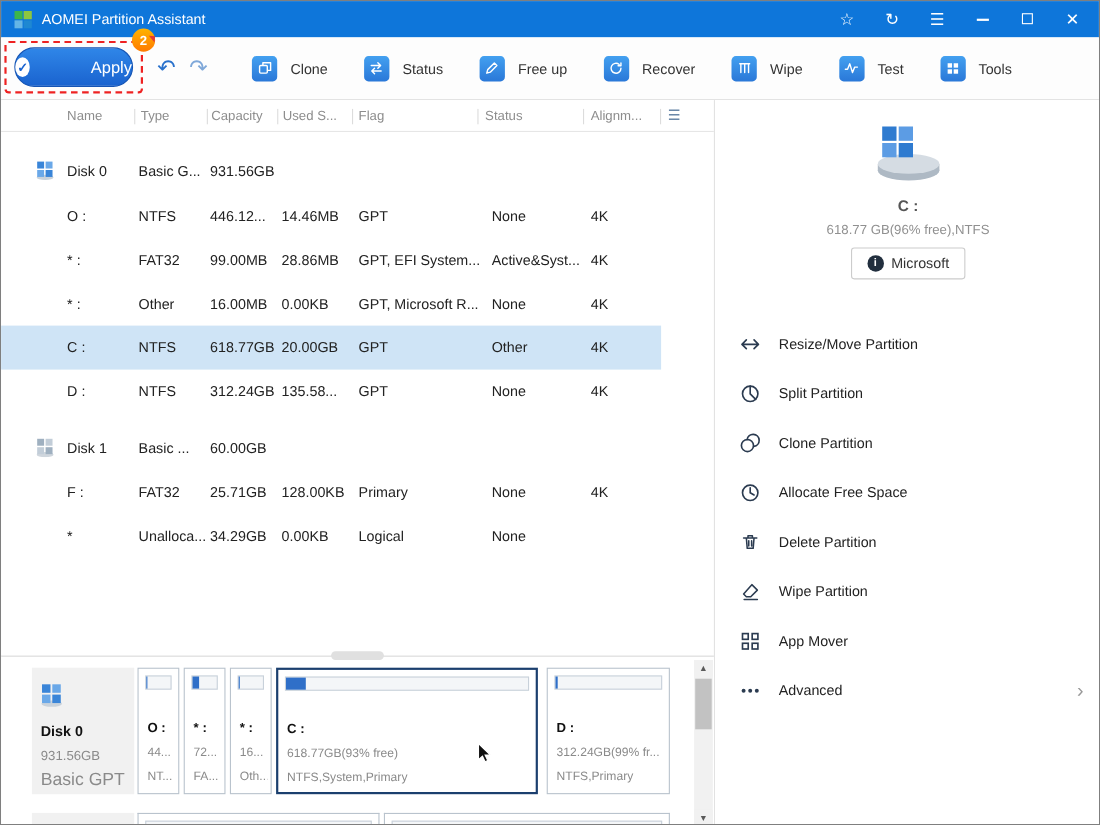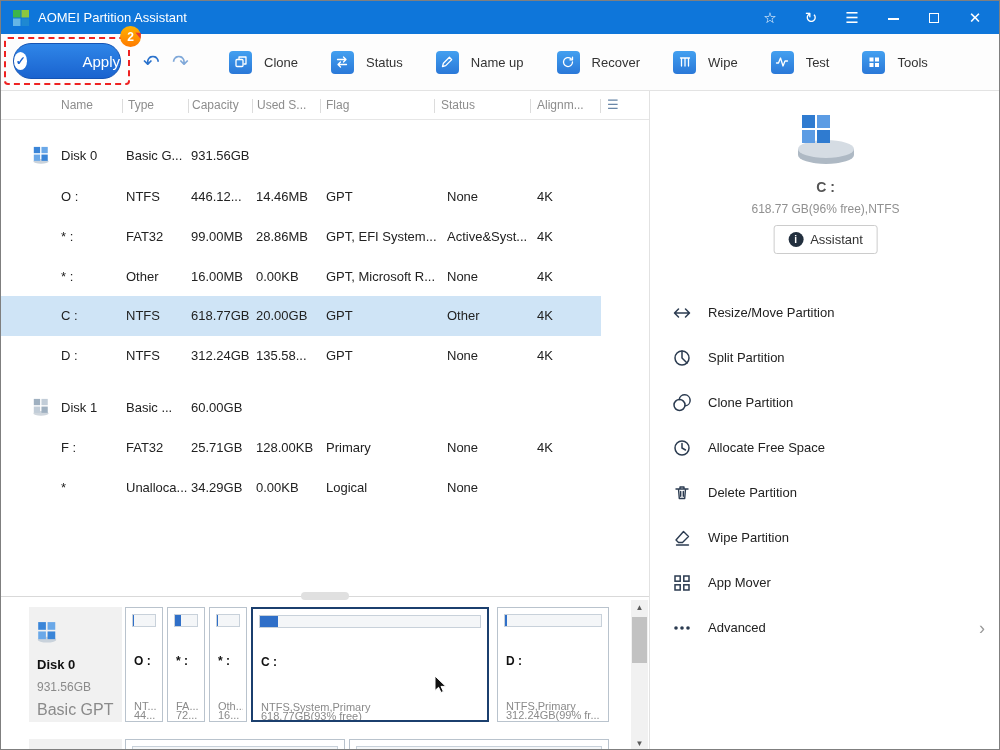--- a/index.html
+++ b/index.html
@@ -54,21 +54,21 @@
   .bhandle{position:absolute;left:300px;top:-5px;width:48px;height:8px;background:#e0e0e0;border-radius:4px;}
   .dcard{position:absolute;left:28px;top:10px;width:93px;height:115px;background:#f1f1f1;}
   .dcard .t1{position:absolute;left:8px;top:50px;font-size:13px;font-weight:bold;color:#111;}
   .dcard .t2{position:absolute;left:8px;top:73px;font-size:12px;color:#8a8a8a;}
   .dcard .t3{position:absolute;left:8px;top:94px;font-size:16px;color:#8a8a8a;}
   .pcard{position:absolute;top:10px;height:115px;background:#fff;border:1px solid #b9c3cd;overflow:hidden;}
   .pcard.sel{border:2px solid #1b3f6e;}
   .pbar{margin:6px 6px 0 6px;height:13px;border:1px solid #c8d1da;background:#f4f6f8;}
   .pfill{height:100%;background:#2f6fc8;}
   .pname{position:absolute;left:8px;top:46px;font-size:12px;font-weight:bold;color:#111;white-space:nowrap;}
-  .pcap{position:absolute;left:8px;top:70px;right:3px;font-size:11px;color:#8a8a8a;white-space:nowrap;overflow:hidden;margin-top:31px;}
+  .pcap{position:absolute;left:8px;top:70px;right:3px;font-size:11px;color:#8a8a8a;white-space:nowrap;overflow:hidden;}
   .pfs{position:absolute;left:8px;top:92px;right:3px;font-size:11px;color:#8a8a8a;white-space:nowrap;overflow:hidden;}
   .prow2{position:absolute;top:142px;height:13px;overflow:hidden;}
   .prow2.gray{background:#f1f1f1;}
   .prow2.box{background:#fff;border:1px solid #b9c3cd;border-bottom:none;}
   
   .vsb{position:absolute;left:630px;top:3px;width:17px;height:151px;background:#f1f1f1;}
   .sb-btn{position:absolute;left:0;width:17px;height:15px;color:#5a5a5a;font-size:8px;display:flex;align-items:center;justify-content:center;background:#f1f1f1;}
   .sb-up{top:0;} .sb-down{bottom:0;}
   .sb-thumb{position:absolute;left:1px;top:17px;width:15px;height:46px;background:#c2c2c2;}
   
@@ -233,21 +233,21 @@
             </svg>
           </span>
         <span>Status</span>
       </div>
       <div class="tbtn">
         <span class="tico">
             <svg width="14" height="14" viewBox="0 0 14 14">
               <use href="#sym-tpencil"></use>
             </svg>
           </span>
-        <span>Name up</span>
+        <span>Free up</span>
       </div>
       <div class="tbtn">
         <span class="tico">
             <svg width="14" height="14" viewBox="0 0 14 14">
               <use href="#sym-trecover"></use>
             </svg>
           </span>
         <span>Recover</span>
       </div>
       <div class="tbtn">
@@ -385,21 +385,21 @@
         <rect x="25" y="2" width="13" height="13" fill="#5c9ce4"></rect>
       <rect x="10" y="17" width="13" height="13" fill="#5c9ce4"></rect>
         <rect x="25" y="17" width="13" height="13" fill="#2f7bd0"></rect>
     </svg>
     <div class="devname">C :</div>
     <div class="devinfo">618.77 GB(96% free),NTFS</div>
     <button class="props">
       <span class="info-i">
           <span>i</span>
         </span>
-      <span>Assistant</span>
+      <span>Microsoft</span>
     </button>
     <div class="menu">
       <div class="mi">
         <svg class="mico" width="20" height="20" viewBox="0 0 20 20">
             <use href="#sym-resize"></use>
           </svg>
         <span>Resize/Move Partition</span>
       </div>
       <div class="mi">
         <svg class="mico" width="20" height="20" viewBox="0 0 20 20">

